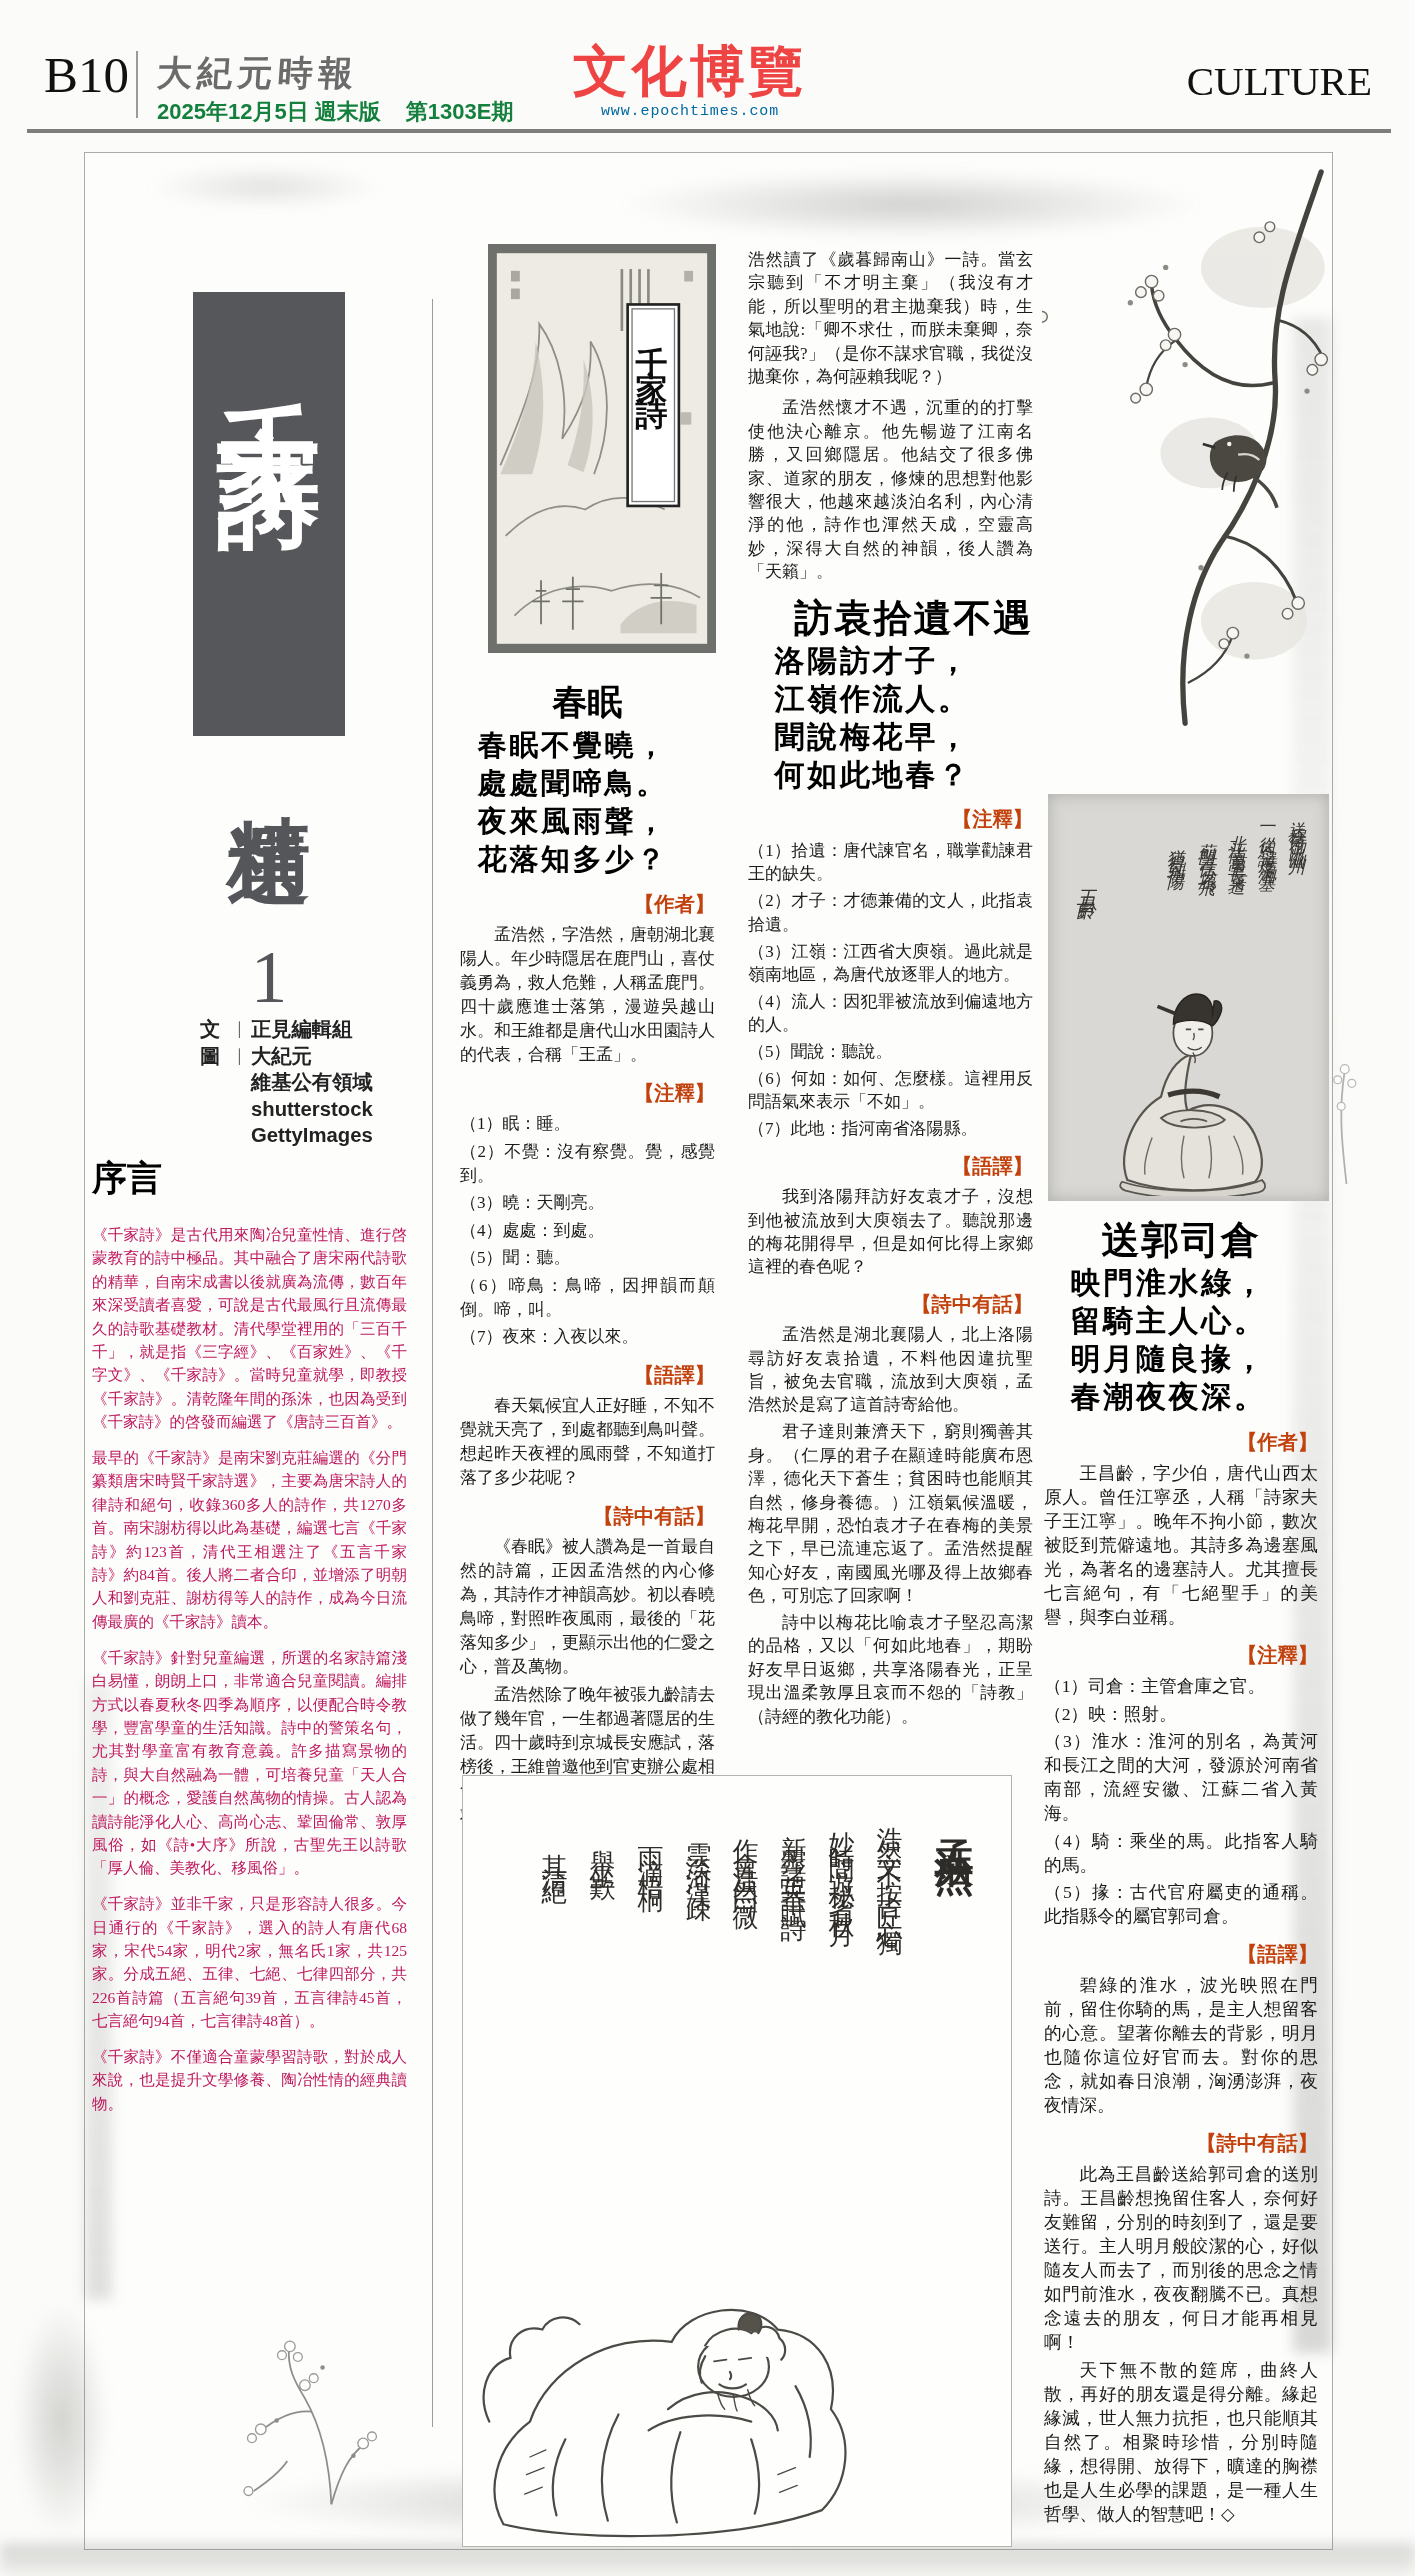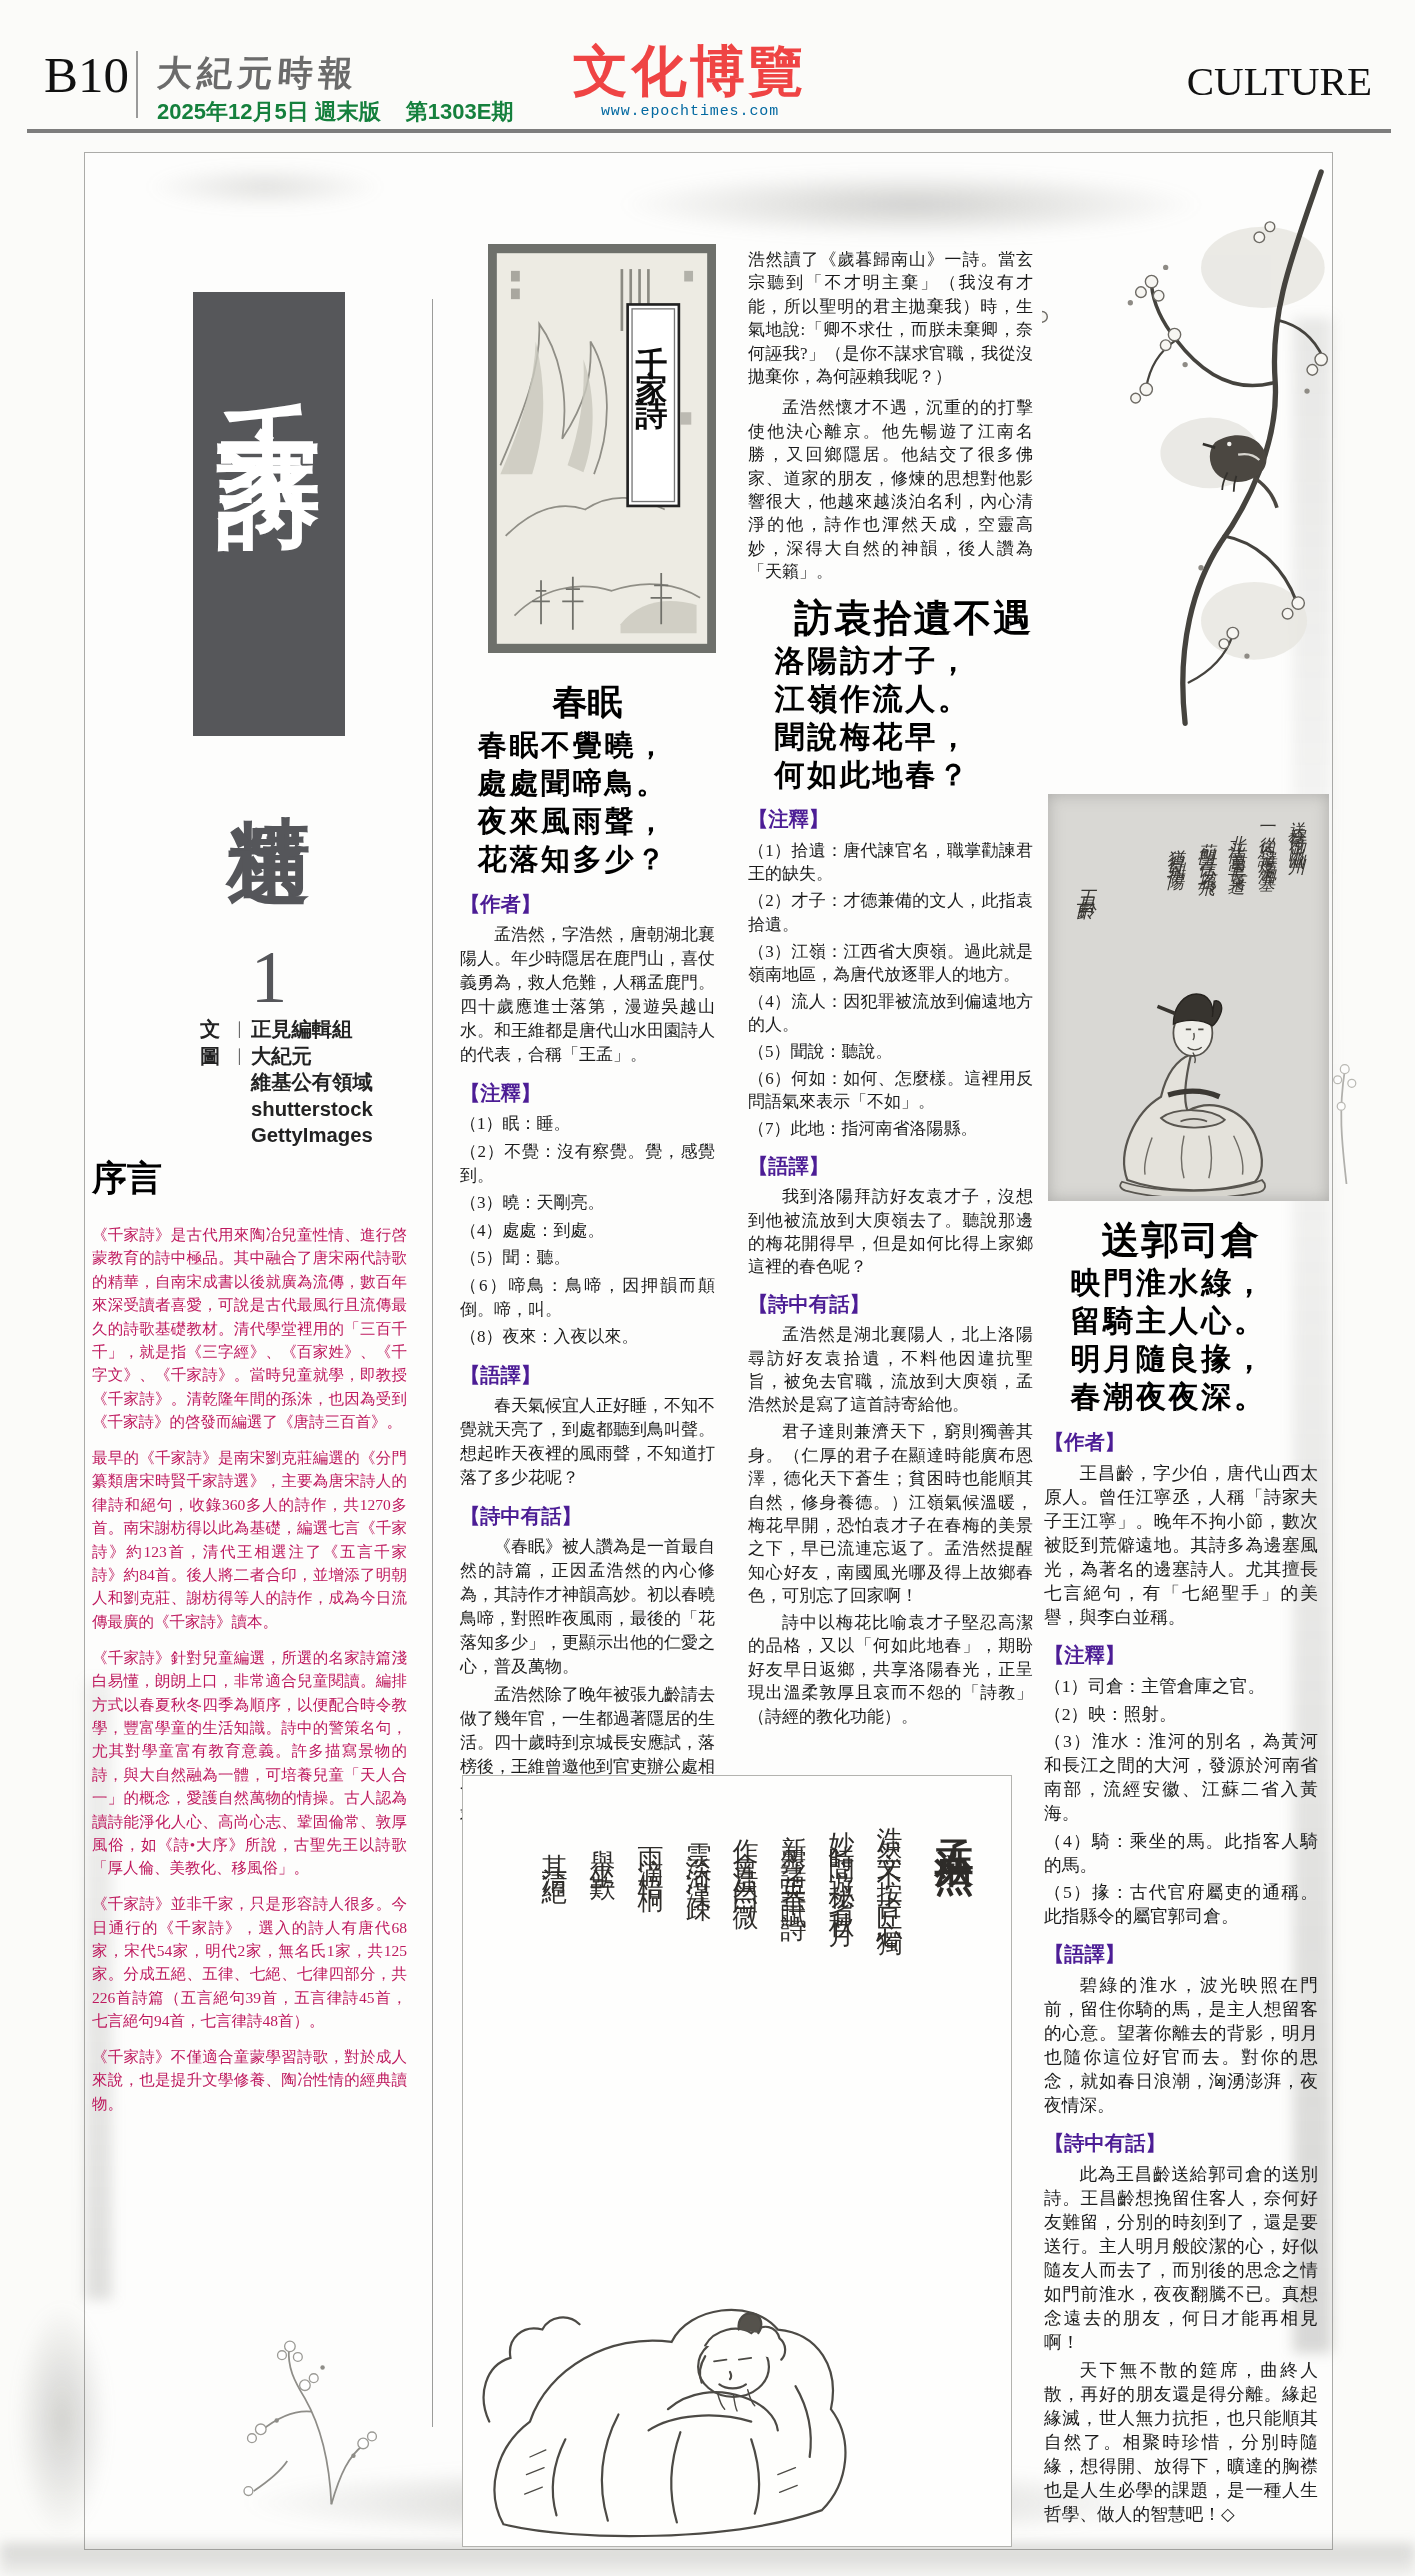--- a/index.html
+++ b/index.html
@@ -55,21 +55,21 @@
   .col2{left:460px;top:690px;width:255px;font-size:17px;line-height:24px;}
   .col3{left:748px;top:248px;width:285px;font-size:17px;line-height:23.4px;}
   .col4{left:1044px;top:1228px;width:274px;font-size:17.7px;line-height:24px;}
   .poem-title{font-size:35px;font-weight:700;font-family:"Liberation Sans",sans-serif;
     text-align:center;margin:0 0 12.4px 0;color:#000;}
   .poem-title.big{font-size:38px;letter-spacing:1.8px;}
   .poem{font-family:"Liberation Sans",sans-serif;font-weight:700;font-size:29px;
     line-height:38px;letter-spacing:2.7px;padding-left:17.7px;margin-bottom:8.8px;color:#000;text-align:left;}
   .col3 .poem,.col4 .poem{padding-left:26.5px;font-size:30px;}
   .plabel{font-size:20.3px;font-weight:700;font-family:"Liberation Sans",sans-serif;
-    margin:14px 0 7px 0;color:#4c1d95;text-align:left;}
+    margin:14px 0 7px 0;color:#c2410c;text-align:right;}
   .pcol p{margin:0 0 8px 0;}
   .ind{text-indent:2em;}
   .pcol p.tight{margin-bottom:3.5px;}
   
   .cover{left:488px;top:244px;width:228px;height:409px;background:#6e706b;padding:0;}
   .cover svg{display:block;}
   
   .art-right{left:1048px;top:794px;width:281px;height:407px;background:#d9d8d4;
     box-shadow:inset 0 0 16px rgba(90,90,88,.35);}
   .cal-col{position:absolute;writing-mode:vertical-rl;text-orientation:upright;
@@ -218,21 +218,21 @@
   </div>
   <div class="plabel">【作者】</div>
   <p class="ind">孟浩然，字浩然，唐朝湖北襄陽人。年少時隱居在鹿門山，喜仗義勇為，救人危難，人稱孟鹿門。四十歲應進士落第，漫遊吳越山水。和王維都是唐代山水田園詩人的代表，合稱「王孟」。</p>
   <div class="plabel">【注釋】</div>
   <p class="tight">（1）眠：睡。</p>
   <p class="tight">（2）不覺：沒有察覺。覺，感覺到。</p>
   <p class="tight">（3）曉：天剛亮。</p>
   <p class="tight">（4）處處：到處。</p>
   <p class="tight">（5）聞：聽。</p>
   <p class="tight">（6）啼鳥：鳥啼，因押韻而顛倒。啼，叫。</p>
-  <p class="tight">（8）夜來：入夜以來。</p>
+  <p class="tight">（7）夜來：入夜以來。</p>
   <div class="plabel">【語譯】</div>
   <p class="ind">春天氣候宜人正好睡，不知不覺就天亮了，到處都聽到鳥叫聲。想起昨天夜裡的風雨聲，不知道打落了多少花呢？</p>
   <div class="plabel">【詩中有話】</div>
   <p class="ind tight">《春眠》被人讚為是一首最自然的詩篇，正因孟浩然的內心修為，其詩作才神韻高妙。初以春曉鳥啼，對照昨夜風雨，最後的「花落知多少」，更顯示出他的仁愛之心，普及萬物。</p>
   <p class="ind">孟浩然除了晚年被張九齡請去做了幾年官，一生都過著隱居的生活。四十歲時到京城長安應試，落榜後，王維曾邀他到官吏辦公處相會。恰巧唐玄宗到來，向孟浩然索求詩作，孟</p>
 </div>
 
 <div class="abs pcol col3">
   <p>浩然讀了《歲暮歸南山》一詩。當玄宗聽到「不才明主棄」（我沒有才能，所以聖明的君主拋棄我）時，生氣地說:「卿不求仕，而朕未棄卿，奈何誣我?」（是你不謀求官職，我從沒拋棄你，為何誣賴我呢？）</p>
   <p class="ind">孟浩然懷才不遇，沉重的的打擊使他決心離京。他先暢遊了江南名勝，又回鄉隱居。他結交了很多佛家、道家的朋友，修煉的思想對他影響很大，他越來越淡泊名利，內心清淨的他，詩作也渾然天成，空靈高妙，深得大自然的神韻，後人讚為「天籟」。</p>

